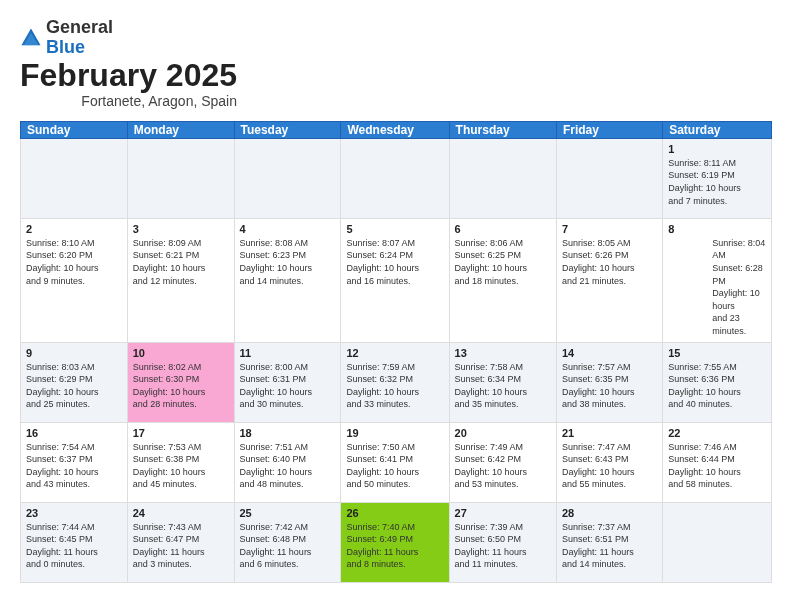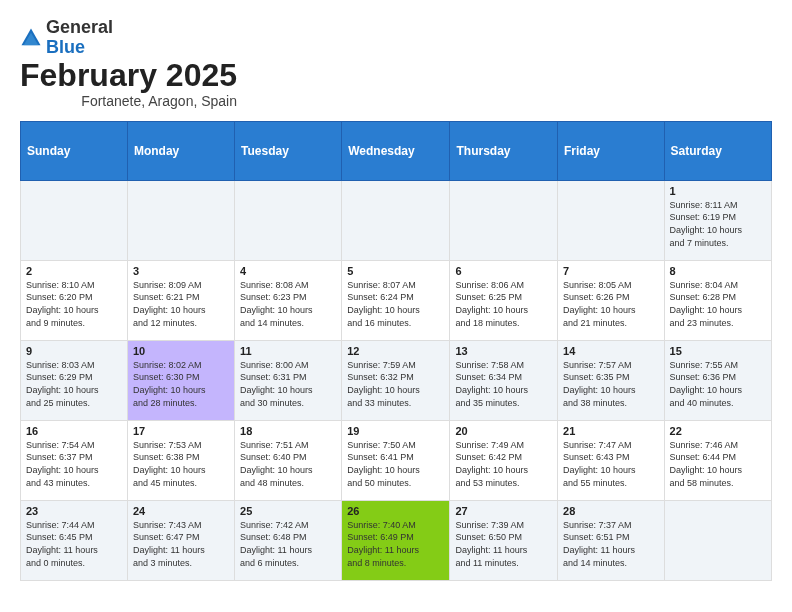--- a/index.html
+++ b/index.html
@@ -53,21 +53,21 @@
     .calendar {
       width: 100%;
       border-collapse: collapse;
       border: 1px solid #ccc;
     }
     .calendar th {
       background: #2a7dd1;
       color: #fff;
       font-size: 12px;
       font-weight: bold;
-      padding: 22px 6px;
+      padding: 1px 6px;
       text-align: left;
       border: 1px solid #2060b0;
     }
     .calendar td {
       vertical-align: top;
       font-size: 9.5px;
       color: #333;
       padding: 4px 5px;
       border: 1px solid #ddd;
       width: 110px;
@@ -174,35 +174,35 @@
           </td>
           <td style="background: rgb(255, 255, 255);">
             <span class="day-num">7</span>
             <div class="day-info" style="white-space: pre-line;">Sunrise: 8:05 AM
 Sunset: 6:26 PM
 Daylight: 10 hours
 and 21 minutes.</div>
           </td>
           <td style="background: rgb(255, 255, 255);">
             <span class="day-num">8</span>
-            <div class="day-info" style="white-space: pre-line;">Sunrise: 8:04 AM
+            <div class="day-info" style="white-space: pre-line; margin-left: 44px;">Sunrise: 8:04 AM
 Sunset: 6:28 PM
 Daylight: 10 hours
 and 23 minutes.</div>
           </td>
         </tr>
         <tr style="background: rgb(240, 244, 248);">
           <td style="background: rgb(240, 244, 248);">
             <span class="day-num">9</span>
             <div class="day-info" style="white-space: pre-line;">Sunrise: 8:03 AM
 Sunset: 6:29 PM
 Daylight: 10 hours
 and 25 minutes.</div>
           </td>
-          <td style="background: #c4b5fd;">
+          <td style="background: #f9a8d4;">
             <span class="day-num">10</span>
             <div class="day-info" style="white-space: pre-line;">Sunrise: 8:02 AM
 Sunset: 6:30 PM
 Daylight: 10 hours
 and 28 minutes.</div>
           </td>
           <td style="background: rgb(240, 244, 248);">
             <span class="day-num">11</span>
             <div class="day-info" style="white-space: pre-line;">Sunrise: 8:00 AM
 Sunset: 6:31 PM

